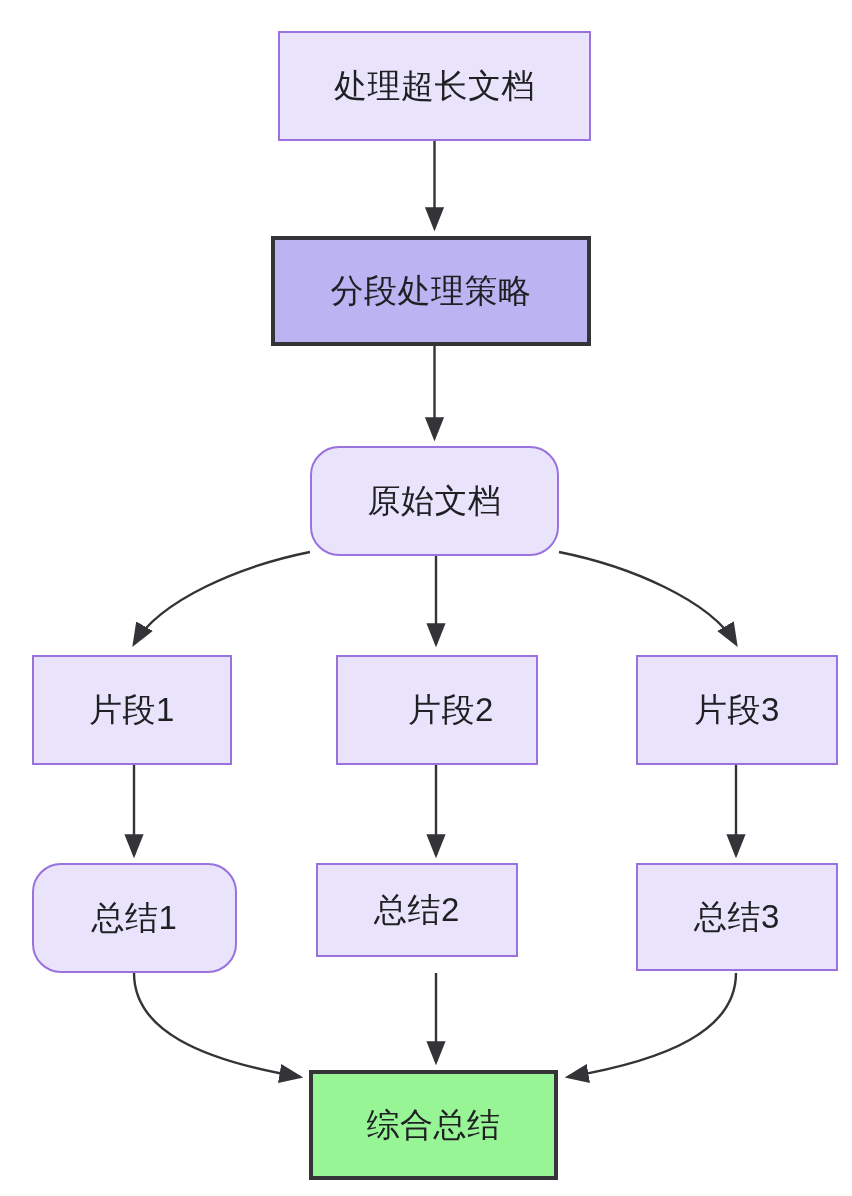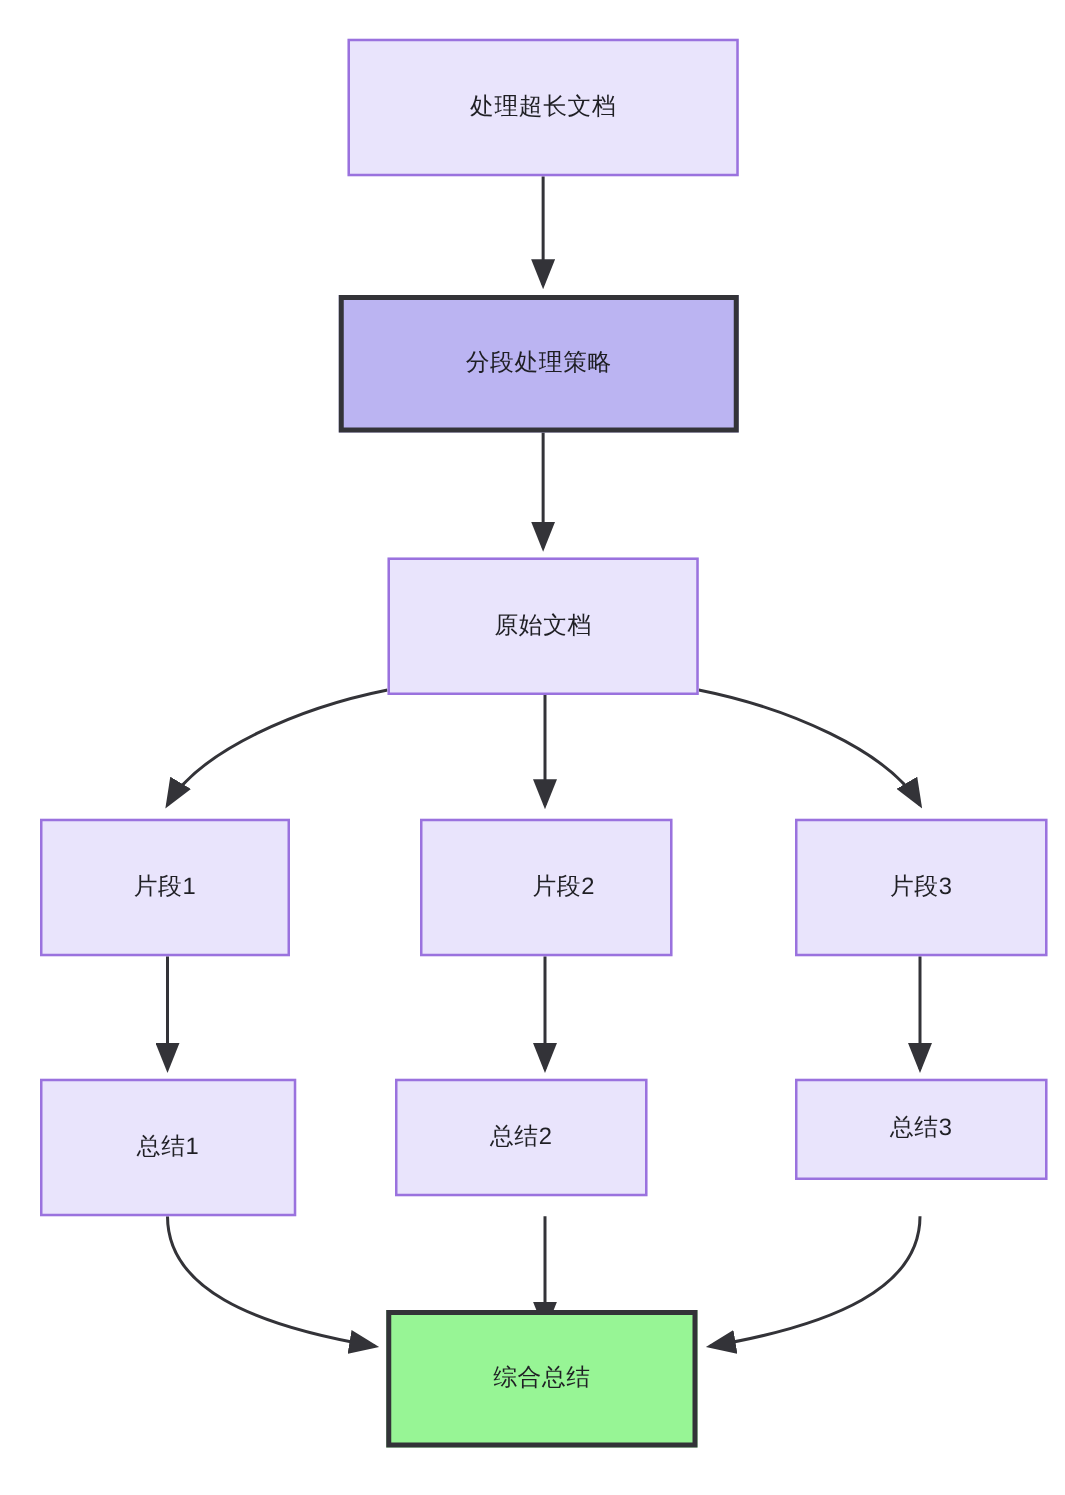--- a/index.html
+++ b/index.html
@@ -29,21 +29,21 @@
     pointer-events: none;
   }
   .node {
     position: absolute;
     box-sizing: border-box;
     display: flex;
     align-items: center;
     justify-content: center;
     text-align: center;
     color: #1f1f24;
-    font-size: 19px;
+    font-size: 33px;
     line-height: 1.2;
     letter-spacing: 0.5px;
     z-index: 2;
   }
   .node.plain {
     background: #e9e4fc;
     border: 2px solid #9a72de;
   }
   .node.highlight {
     background: #bbb4f2;
@@ -85,45 +85,45 @@
   </svg>
 
   <div class="node plain" style="left: 278px; top: 31px; width: 313px; height: 110px;">
     <span class="node-label">处理超长文档</span>
   </div>
 
   <div class="node highlight" style="left: 271px; top: 236px; width: 320px; height: 110px;">
     <span class="node-label">分段处理策略</span>
   </div>
 
-  <div class="node plain" style="left: 310px; top: 446px; width: 249px; height: 110px;">
+  <div class="node plain" style="left: 310px; top: 446px; width: 249px; height: 110px; border-radius: 29px;">
     <span class="node-label">原始文档</span>
   </div>
 
   <div class="node plain" style="left: 32px; top: 655px; width: 200px; height: 110px;">
     <span class="node-label">片段1</span>
   </div>
 
   <div class="node plain" style="left: 336px; top: 655px; width: 202px; height: 110px; padding-left: 28px;">
     <span class="node-label">片段2</span>
   </div>
 
   <div class="node plain" style="left: 636px; top: 655px; width: 202px; height: 110px; justify-content: center;">
     <span class="node-label">片段3</span>
   </div>
 
-  <div class="node plain" style="left: 32px; top: 863px; width: 205px; height: 110px;">
+  <div class="node plain" style="left: 32px; top: 863px; width: 205px; height: 110px; border-radius: 29px;">
     <span class="node-label">总结1</span>
   </div>
 
   <div class="node plain" style="left: 316px; top: 863px; width: 202px; height: 94px;">
     <span class="node-label">总结2</span>
   </div>
 
-  <div class="node plain" style="left: 636px; top: 863px; width: 202px; height: 81px;">
+  <div class="node plain" style="left: 636px; top: 863px; width: 202px; height: 108px;">
     <span class="node-label">总结3</span>
   </div>
 
-  <div class="node terminal" style="left: 309px; top: 1048px; width: 249px; height: 110px;">
+  <div class="node terminal" style="left: 309px; top: 1070px; width: 249px; height: 110px;">
     <span class="node-label">综合总结</span>
   </div>
 
 </div>
 
 </body></html>

